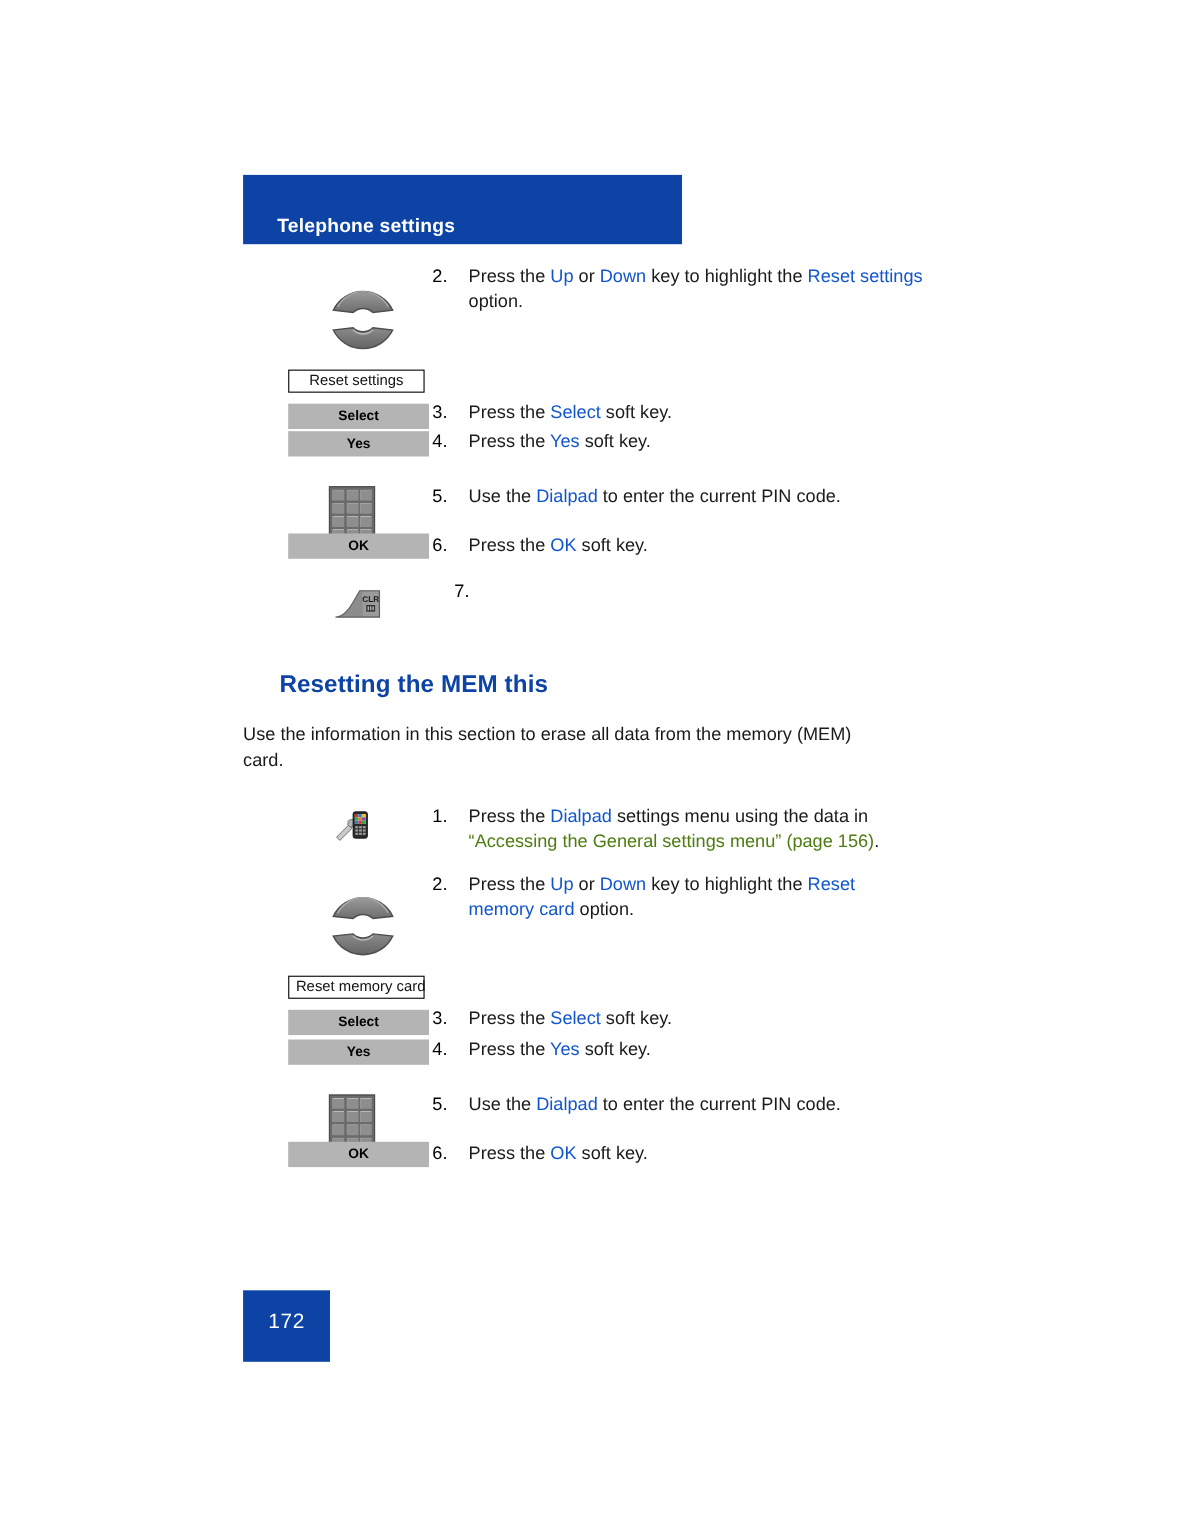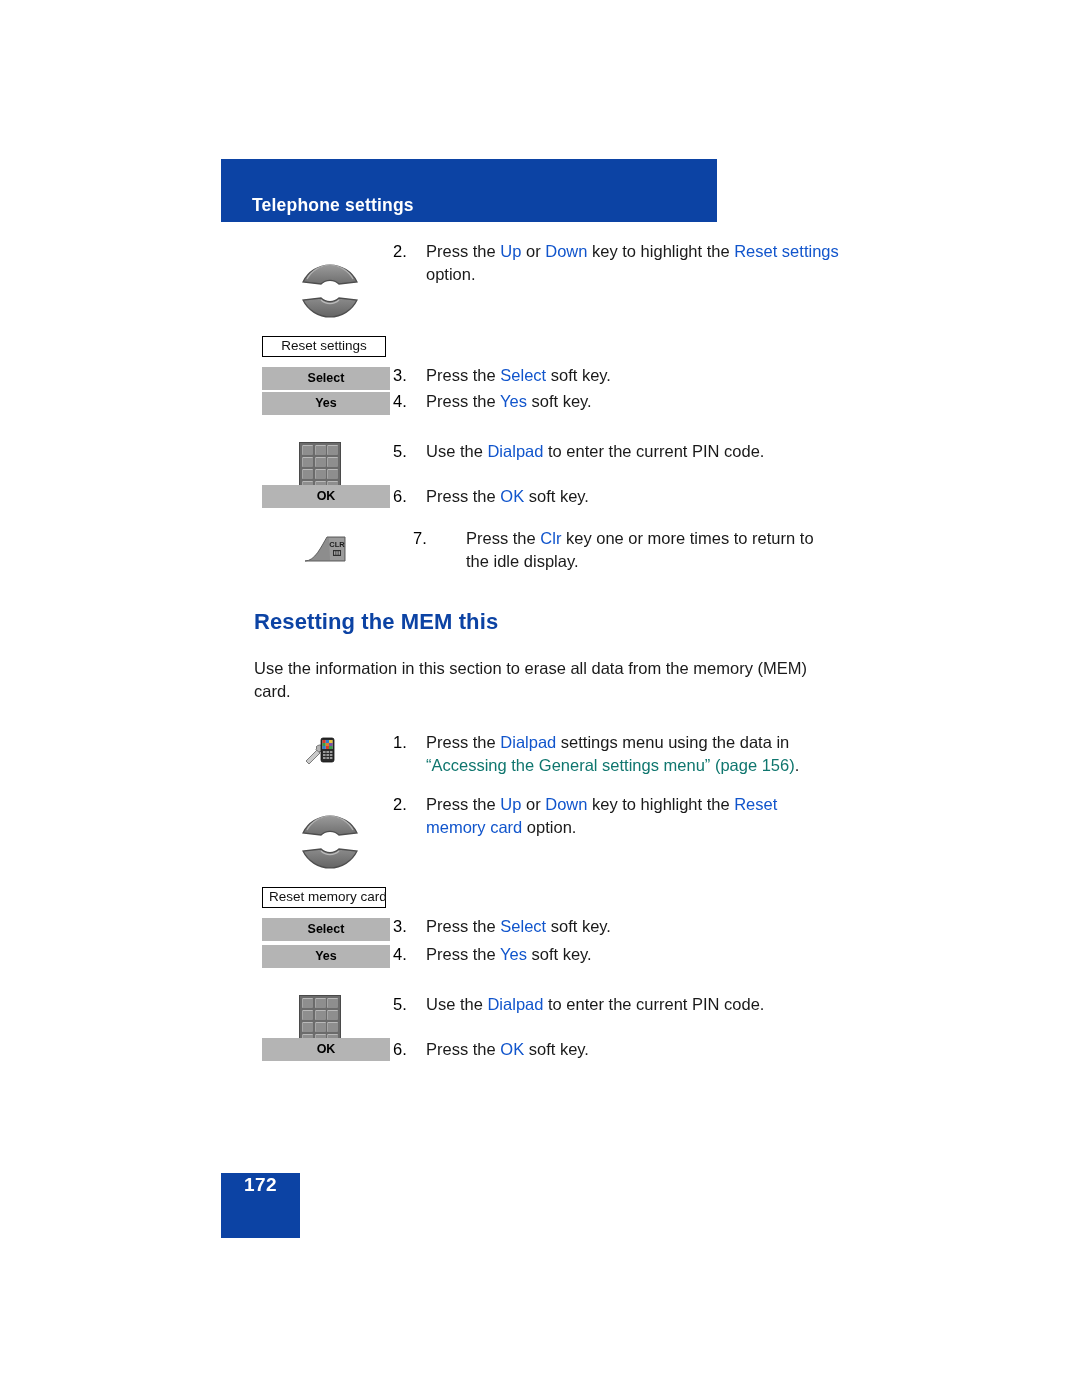--- a/index.html
+++ b/index.html
@@ -21,21 +21,21 @@
     left: 0; top: 0;
     width: 1080px;
     height: 1397px;
   }
 
   
   .header-bar {
     position: absolute;
     left: 221px;
     top: 159px;
-    width: 496px;
+    width: 399px;
     height: 63px;
     background: #0c43a4;
     box-sizing: border-box;
   }
   .header-title {
     position: absolute;
     left: 31px;
     bottom: 6px;
     color: #ffffff;
     font-size: 17.5px;
@@ -75,21 +75,21 @@
     font-size: 16.5px;
     line-height: 23px;
     color: #1a1a1a;
     max-width: 420px;
   }
   .b {
     color: #1155cc;
     font-weight: normal;
   }
   .link {
-    color: #0f766e;
+    color: #4d7c0f;
     margin-top: 12px;
   }
 
   
   .section-head {
     color: #0c43a4;
     font-size: 22px;
     font-weight: bold;
     letter-spacing: 0.1px;
   }
@@ -183,25 +183,25 @@
     left: 221px;
     top: 1173px;
     width: 79px;
     height: 65px;
     background: #0c43a4;
   }
   .pagenum {
     position: absolute;
     left: 0;
     right: 0;
-    top: 1px;
+    top: 18px;
     text-align: center;
     color: #ffffff;
     font-size: 19px;
-    font-weight: bold;
+    font-weight: normal;
     letter-spacing: 0.5px;
   }
 </style>
 </head>
 <body>
 
 <div class="page">
 
   <div class="header-bar">
     <div class="header-title">Telephone settings</div>
@@ -302,29 +302,26 @@
             <path d="M26,5 L41,5 L41,27 L27,27 Z" fill="#9b9b9b"></path>
             <text x="34" y="14" font-family="Liberation Sans, sans-serif" font-size="7.5" font-weight="bold" fill="#1a1a1a" text-anchor="middle">CLR</text>
             <rect x="30" y="17" width="8" height="6" fill="#2f2f2f"></rect>
             <rect x="31.2" y="18.2" width="1.2" height="3.6" fill="#bdbdbd"></rect>
             <rect x="33.4" y="18.2" width="1.2" height="3.6" fill="#bdbdbd"></rect>
             <rect x="35.6" y="18.2" width="1.2" height="3.6" fill="#bdbdbd"></rect>
           </svg>
         </div>
       </div>
       <div class="num">7.</div>
-      <div class="txt">
-        <span>Press the </span><span class="b">Clr</span><span> key one or more times to return to the idle display.</span>
-      </div>
     </div>
 
     <div style="height:14px;"></div>
     <div class="section-head" style="margin-left:33px;">Resetting the MEM this</div>
 
-    <div class="para" style="margin-left:33px;margin-top:22px;">Use the information in this section to erase all data from the memory (MEM) card.</div>
+    <div class="para" style="margin-top:22px;">Use the information in this section to erase all data from the memory (MEM) card.</div>
 
     <div style="height:28px;"></div>
 
     <div class="step" style="height:62px;">
       <div class="gutter">
         <div class="genicon" style="position:absolute;left:82px;top:4px;">
           <svg viewBox="0 0 34 30" width="34" height="30">
             <g>
               <path d="M3,26 L14,15 L17,18 L6,29 Z" fill="#c9c9c9" stroke="#6f6f6f" stroke-width="0.9"></path>
               <path d="M13,12 a5,5 0 1,1 7,7 l-3,-3 -1.2,1.2 -3,-3 1.2,-1.2 Z" fill="#b5b5b5" stroke="#6f6f6f" stroke-width="0.9"></path>

